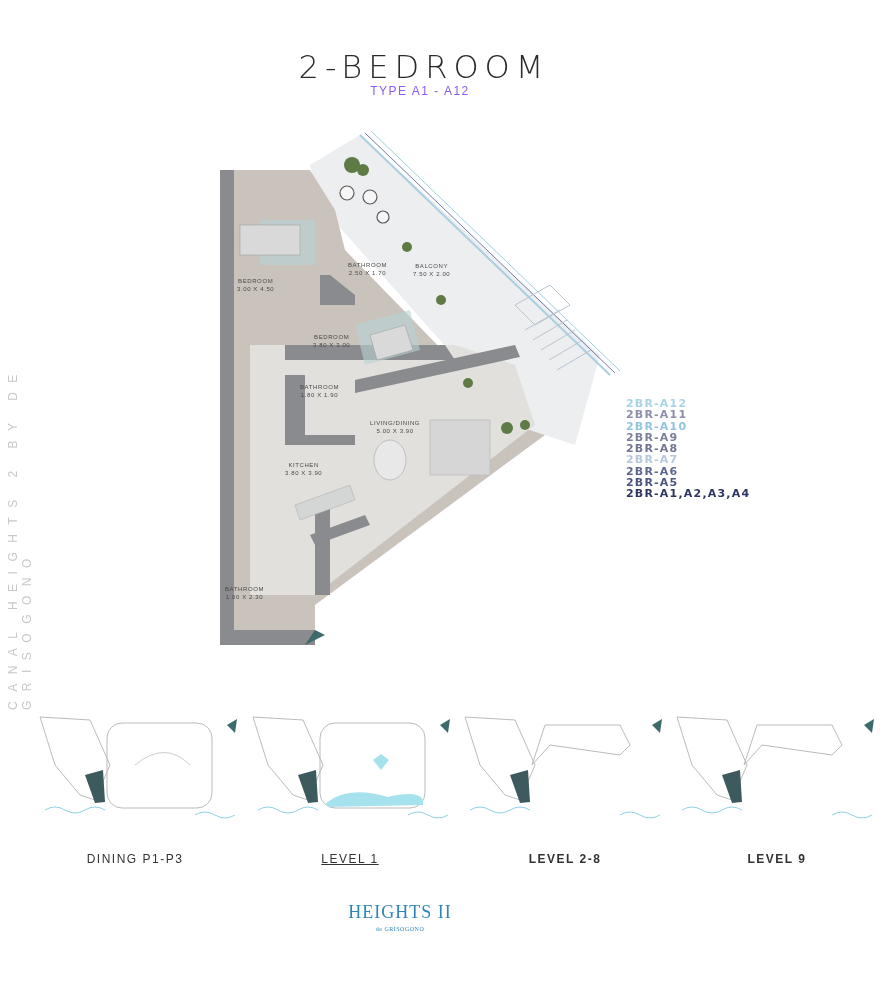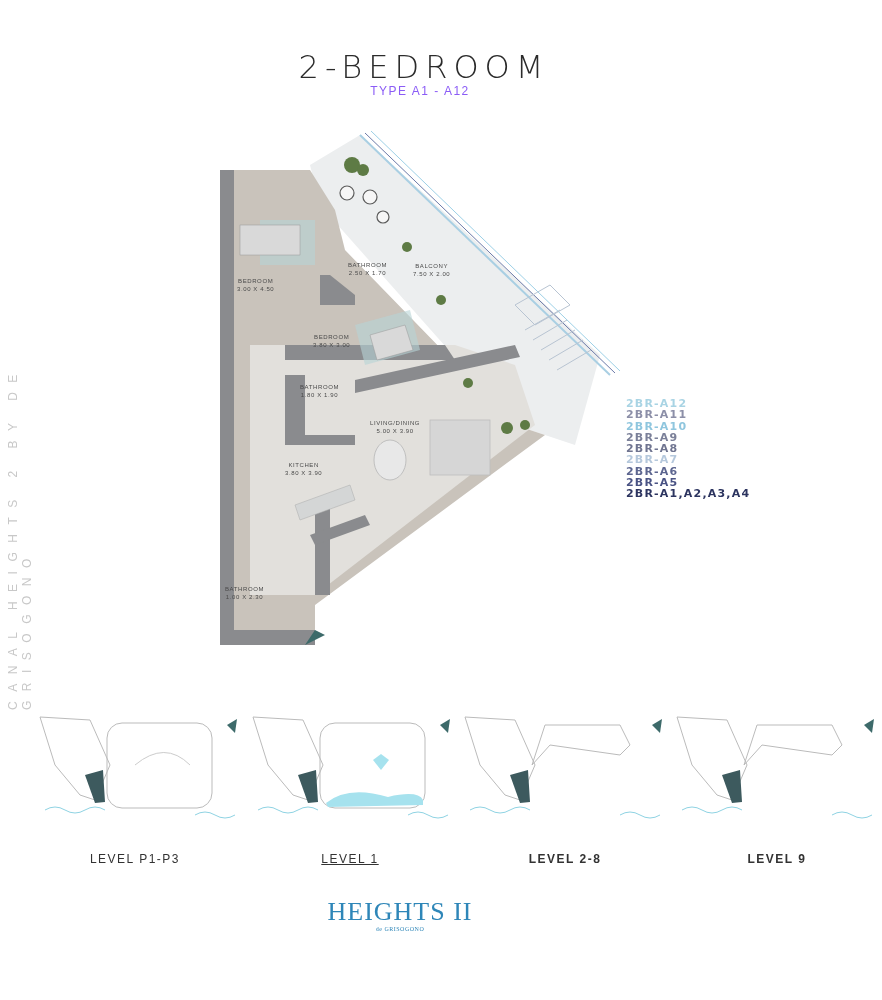--- a/index.html
+++ b/index.html
@@ -8,21 +8,21 @@
   .subtitle { position: absolute; left: 0; width: 800px; top: 84px; text-align: center; font-size: 12px; letter-spacing: 1.5px; color: #8b5cf6; padding-left: 20px; }
   .side-text { position: absolute; left: 6px; top: 230px; width: 22px; height: 480px; writing-mode: vertical-rl; transform: rotate(180deg); font-size: 12px; letter-spacing: 9.5px; color: #c8c8c8; text-align: left; }
   .plan { position: absolute; left: 215px; top: 125px; width: 505px; height: 540px; }
   .legend { position: absolute; left: 626px; top: 398px; font-family: "DejaVu Sans", sans-serif; font-size: 11px; font-weight: bold; letter-spacing: 1.2px; line-height: 11.3px; }
   .legend div { white-space: nowrap; }
   .room-label { position: absolute; font-size: 6px; letter-spacing: 0.6px; color: #4a4a4a; text-align: center; line-height: 8px; }
   .level { position: absolute; top: 705px; width: 210px; height: 125px; }
   .level-label { position: absolute; top: 852px; width: 210px; text-align: center; font-size: 12px; letter-spacing: 1.5px; color: #333; }
   .brand { position: absolute; left: 320px; top: 900px; width: 160px; text-align: center; color: #2e86b8; font-family: "Liberation Serif", serif; }
   .brand .l1 { font-size: 26px; letter-spacing: 2px; line-height: 24px; }
-  .brand .l2 { font-size: 26px; letter-spacing: 1px; line-height: 24px; }
+  .brand .l2 { font-size: 18px; letter-spacing: 1px; line-height: 24px; }
   .brand .l3 { font-size: 6px; letter-spacing: 0.5px; color: #2e86b8; margin-top: 2px; }
 </style>
 </head>
 <body>
 
 <div class="title">2-BEDROOM</div>
 <div class="subtitle">TYPE A1 - A12</div>
 <div class="side-text">CANAL HEIGHTS 2 BY DE GRISOGONO</div>
 
 <div class="plan">
@@ -173,21 +173,21 @@
   <svg width="210" height="125" viewBox="0 0 210 125">
     <polygon points="5,12 55,15 75,60 60,95 45,90 20,60" fill="none" stroke="#bbb" stroke-width="1"></polygon>
     <polygon points="72,60 85,20 160,20 170,40 160,50 90,40" fill="none" stroke="#bbb" stroke-width="1"></polygon>
     <polygon points="50,70 68,65 70,97 60,98" fill="#3d5a5e"></polygon>
     <path d="M10,105 q10,-6 20,0 t20,0 t20,0" fill="none" stroke="#8fd3e3"></path>
     <path d="M160,110 q10,-6 20,0 t20,0" fill="none" stroke="#8fd3e3"></path>
     <polygon points="192,20 202,14 200,28" fill="#3d6a6a"></polygon>
   </svg>
 </div>
 
-<div class="level-label" style="left:30px;">LEVEL P1-P3</div>
+<div class="level-label" style="left:30px;">DINING P1-P3</div>
 <div class="level-label" style="left:245px;text-decoration:underline;">LEVEL 1</div>
 <div class="level-label" style="left:460px;font-weight:bold;">LEVEL 2-8</div>
 <div class="level-label" style="left:672px;font-weight:bold;">LEVEL 9</div>
 
 <div class="brand">
   <div class="l2">HEIGHTS II</div>
   <div class="l3">de GRISOGONO</div>
 </div>
 
 </body></html>

